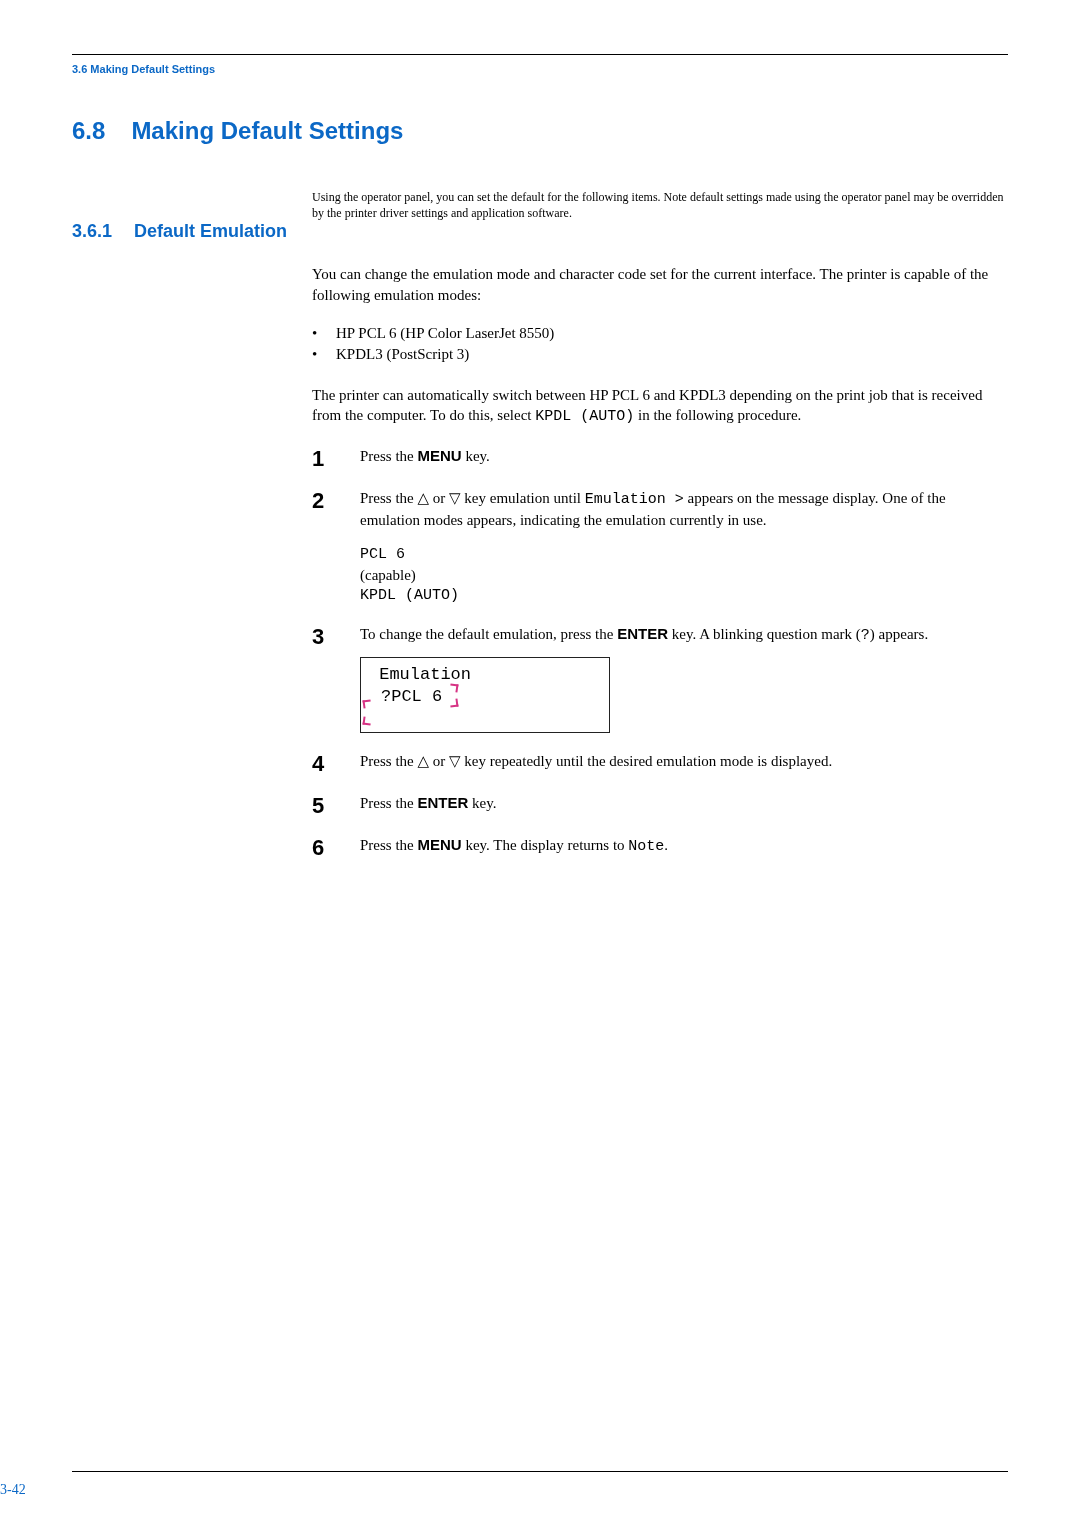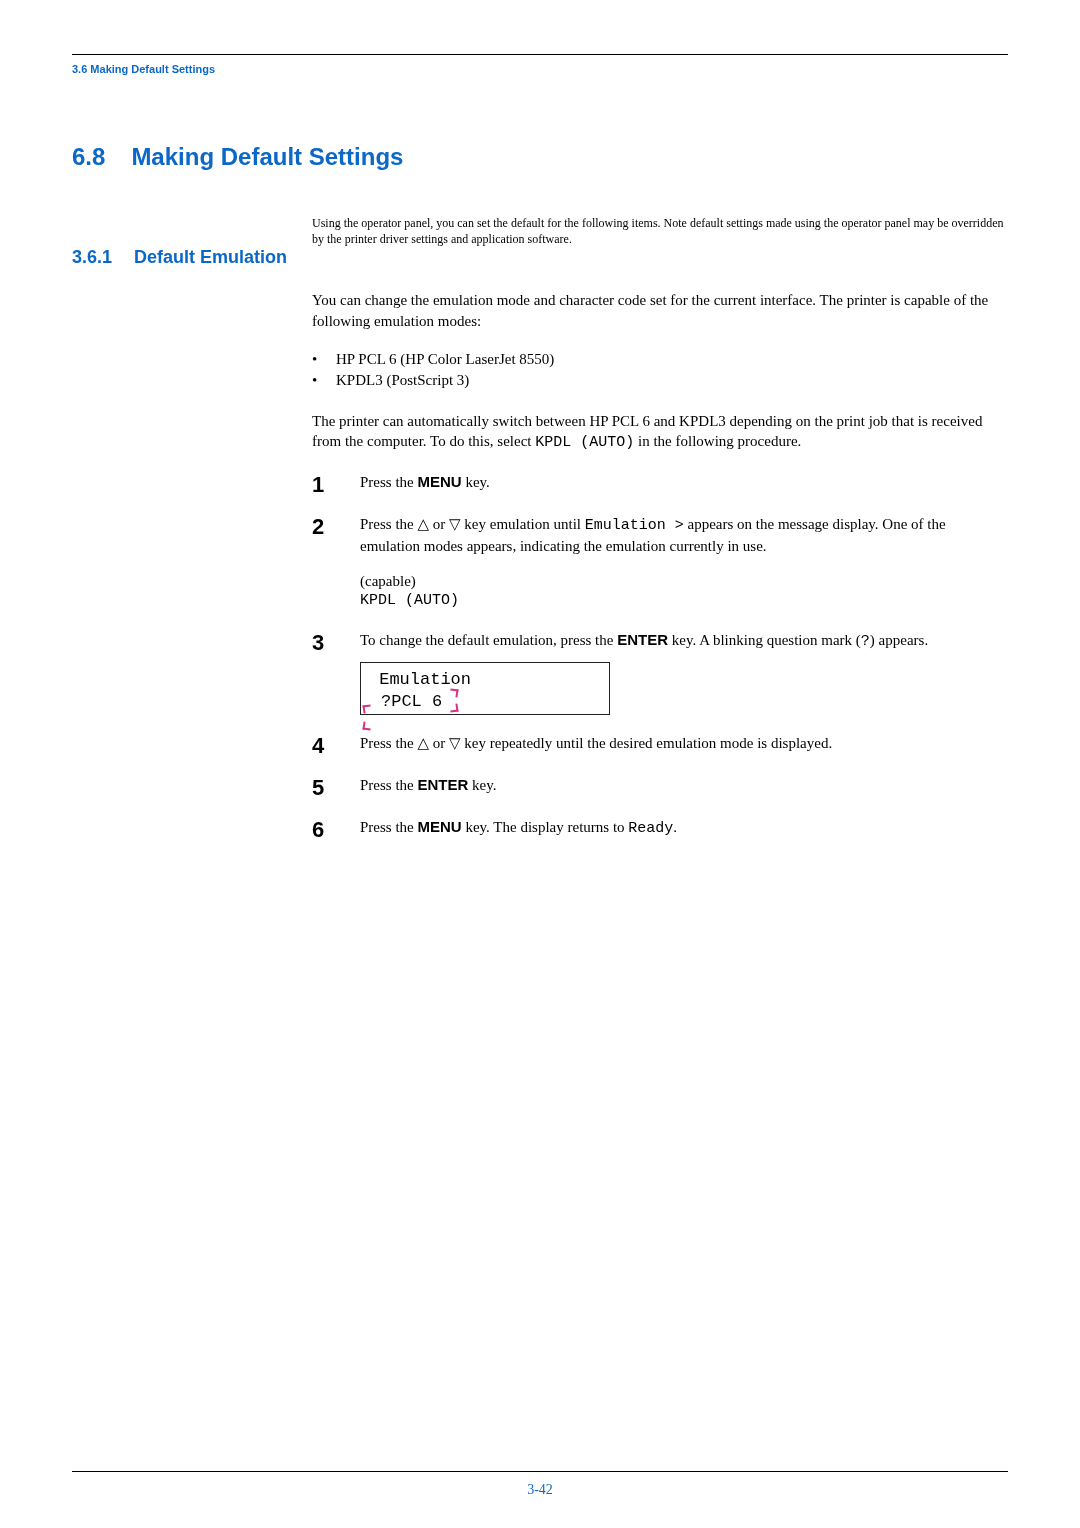--- a/index.html
+++ b/index.html
@@ -18,21 +18,21 @@
   }
   .top-rule {
     border-top: 1px solid #000;
     margin-bottom: 8px;
   }
   .running-header {
     font-family: Arial, Helvetica, sans-serif;
     font-weight: bold;
     color: #0b68c6;
     font-size: 11px;
-    margin-bottom: 68px;
+    margin-bottom: 42px;
   }
   .h1-row {
     display: flex;
     gap: 26px;
     font-family: Arial, Helvetica, sans-serif;
     font-weight: bold;
     color: #0b68c6;
     font-size: 24px;
     margin-bottom: 44px;
   }
@@ -102,21 +102,21 @@
   }
   .indented-codes .mono {
     display: block;
   }
   .tri {
     font-family: Arial, sans-serif;
   }
   .display-box {
     border: 1px solid #222;
     width: 250px;
-    padding: 6px 8px 0 8px;
+    padding: 6px 8px 24px 8px;
     margin-top: 10px;
     position: relative;
     font-family: 'Courier New', Courier, monospace;
     font-size: 17px;
     line-height: 1.3;
   }
   .blink-marks {
     position: relative;
     display: inline-block;
     width: 12px;
@@ -175,21 +175,20 @@
     left: 72px;
     right: 72px;
     bottom: 56px;
     border-top: 1px solid #000;
   }
   .page-num {
     position: absolute;
     left: 0;
     right: 0;
     bottom: 30px;
-    text-align: center;
     font-size: 14px;
     color: #0b68c6;
   }
   .bold-key {
     font-family: Arial, Helvetica, sans-serif;
     font-weight: bold;
   }
 </style>
 </head>
 <body>
@@ -233,21 +232,21 @@
     <div class="step-body">
       <span>Press the </span><span class="bold-key">MENU</span><span> key.</span>
     </div>
   </div>
 
   <div class="step">
     <div class="step-num">2</div>
     <div class="step-body">
       <span>Press the </span><span class="tri">△</span><span> or </span><span class="tri">▽</span><span> key emulation until </span><span class="mono">Emulation &gt;</span><span> appears on the message display. One of the emulation modes appears, indicating the emulation currently in use.</span>
       <div class="indented-codes">
-        <div><span> (capable)</span></div>
+        <div><span class="mono">PCL 6</span><span> (capable)</span></div>
         <span class="mono">KPDL (AUTO)</span>
       </div>
     </div>
   </div>
 
   <div class="step">
     <div class="step-num">3</div>
     <div class="step-body">
       <span>To change the default emulation, press the </span><span class="bold-key">ENTER</span><span> key. A blinking question mark (</span><span class="mono">?</span><span>) appears.</span>
       <div class="display-box">
@@ -267,20 +266,20 @@
   <div class="step">
     <div class="step-num">5</div>
     <div class="step-body">
       <span>Press the </span><span class="bold-key">ENTER</span><span> key.</span>
     </div>
   </div>
 
   <div class="step">
     <div class="step-num">6</div>
     <div class="step-body">
-      <span>Press the </span><span class="bold-key">MENU</span><span> key. The display returns to </span><span class="mono">Ready</span><span>.</span>
+      <span>Press the </span><span class="bold-key">MENU</span><span> key. The display returns to </span><span class="mono">Note</span><span>.</span>
     </div>
   </div>
 
 </div>
 
 <div class="footer-rule"></div>
 <div class="page-num">3-42</div>
 
 </body></html>

